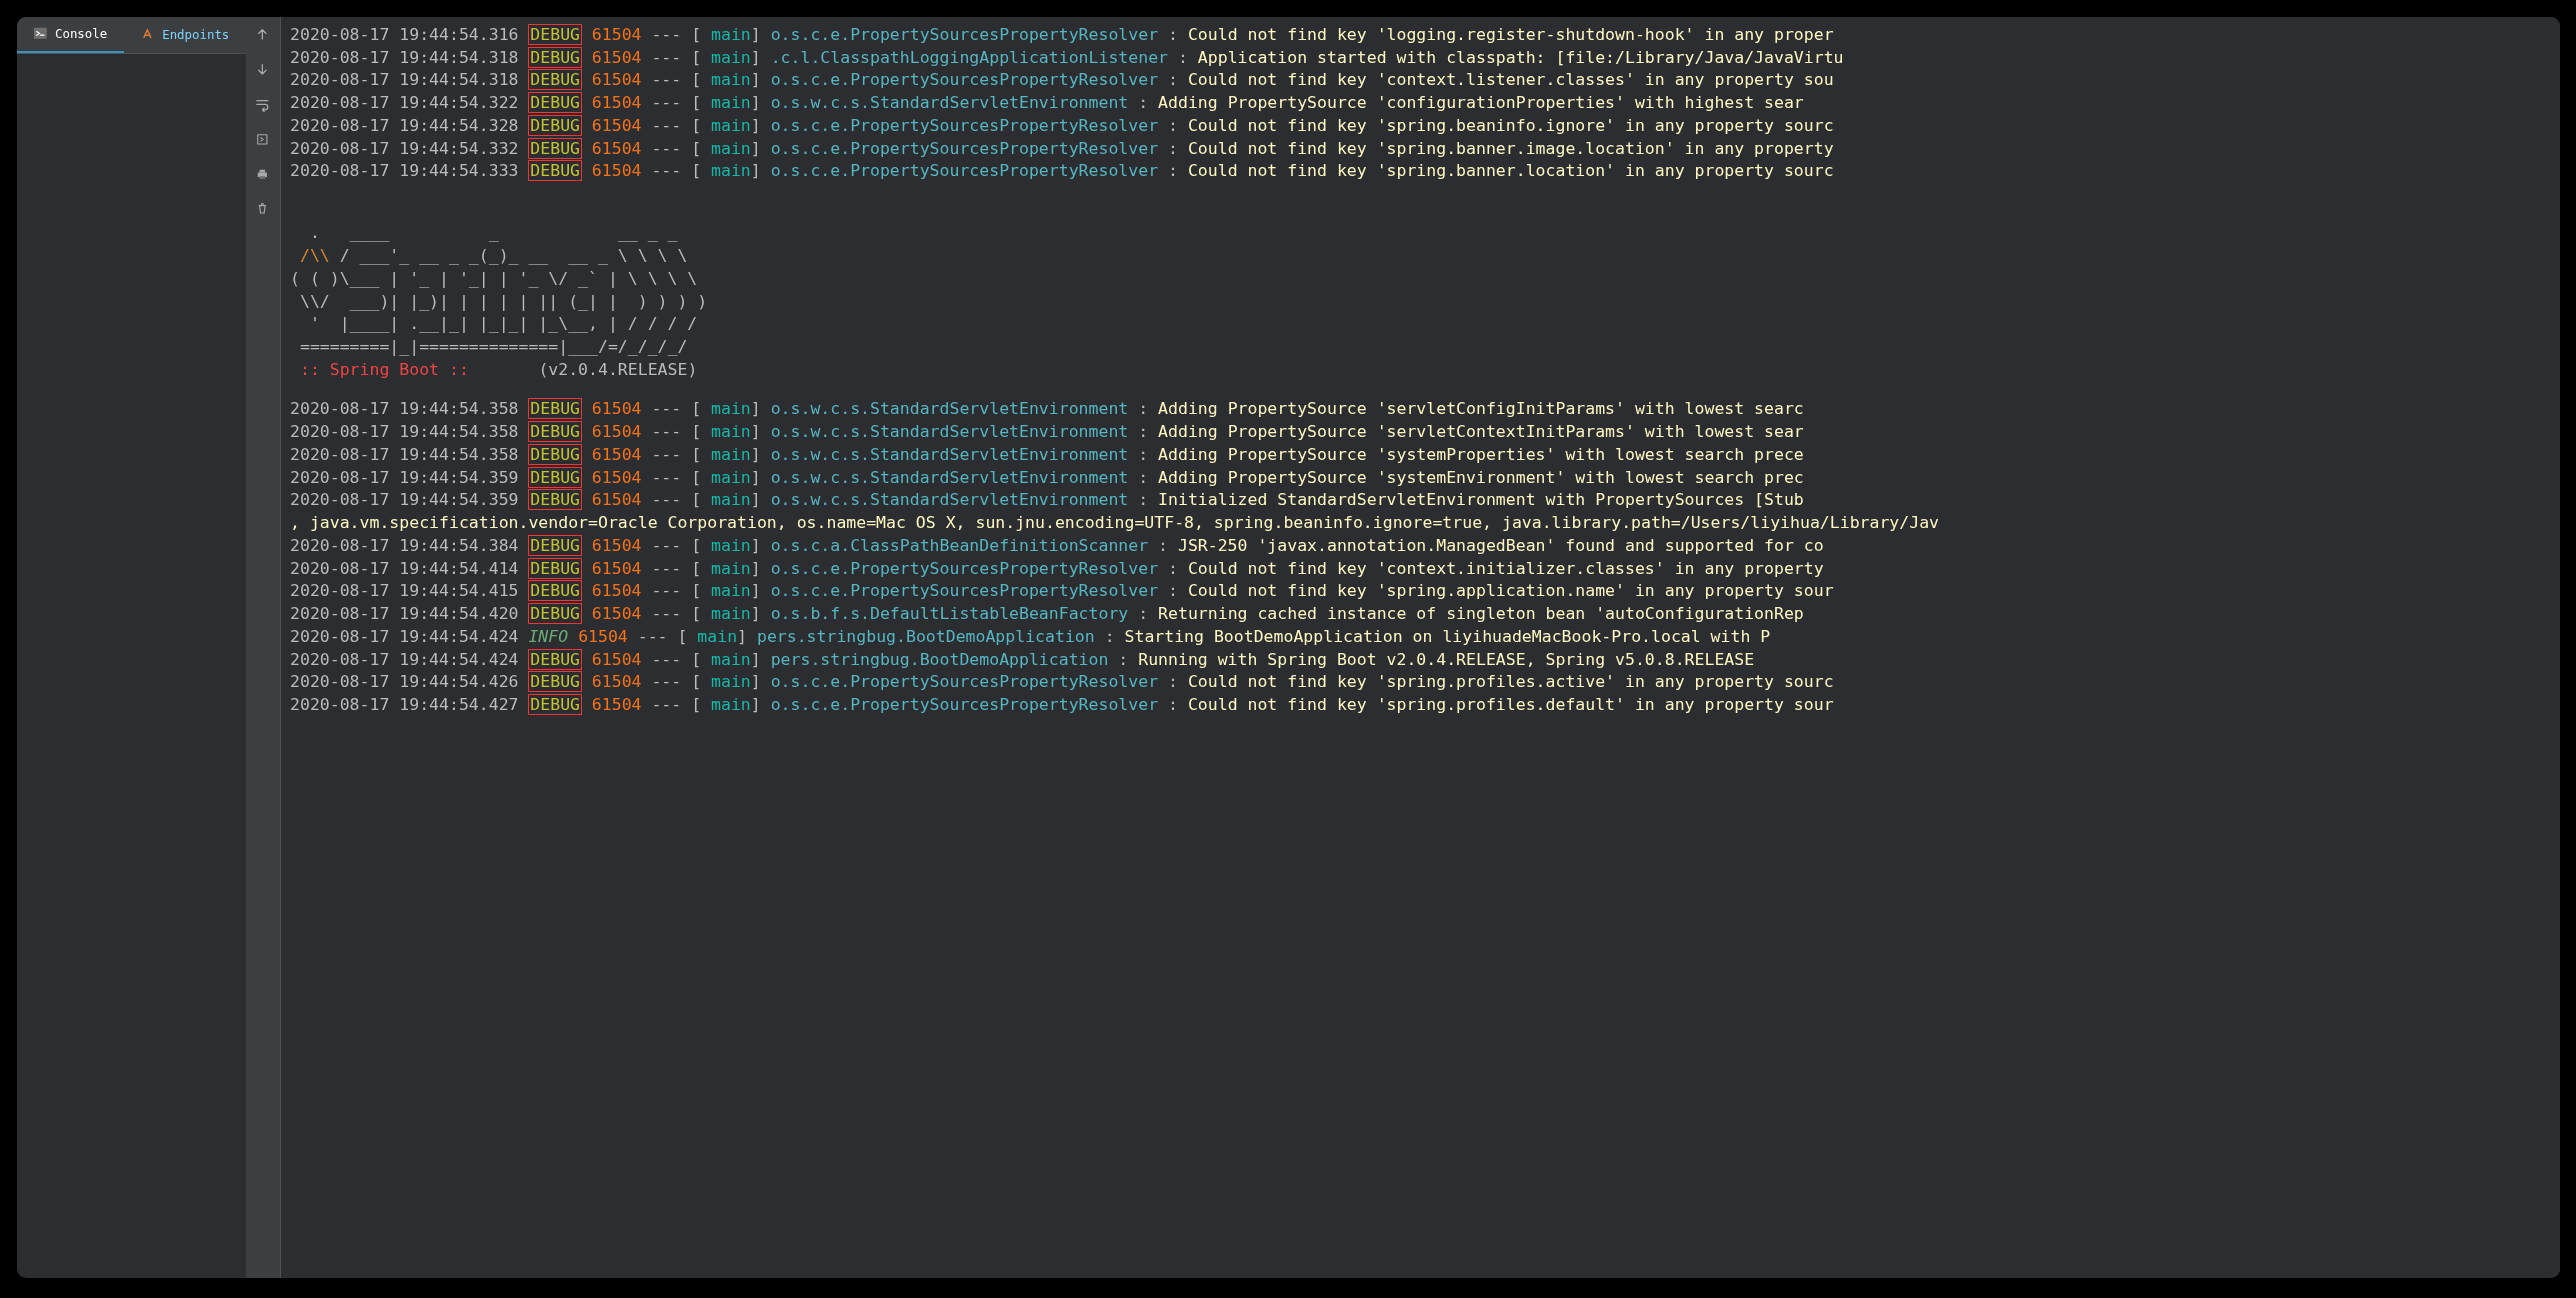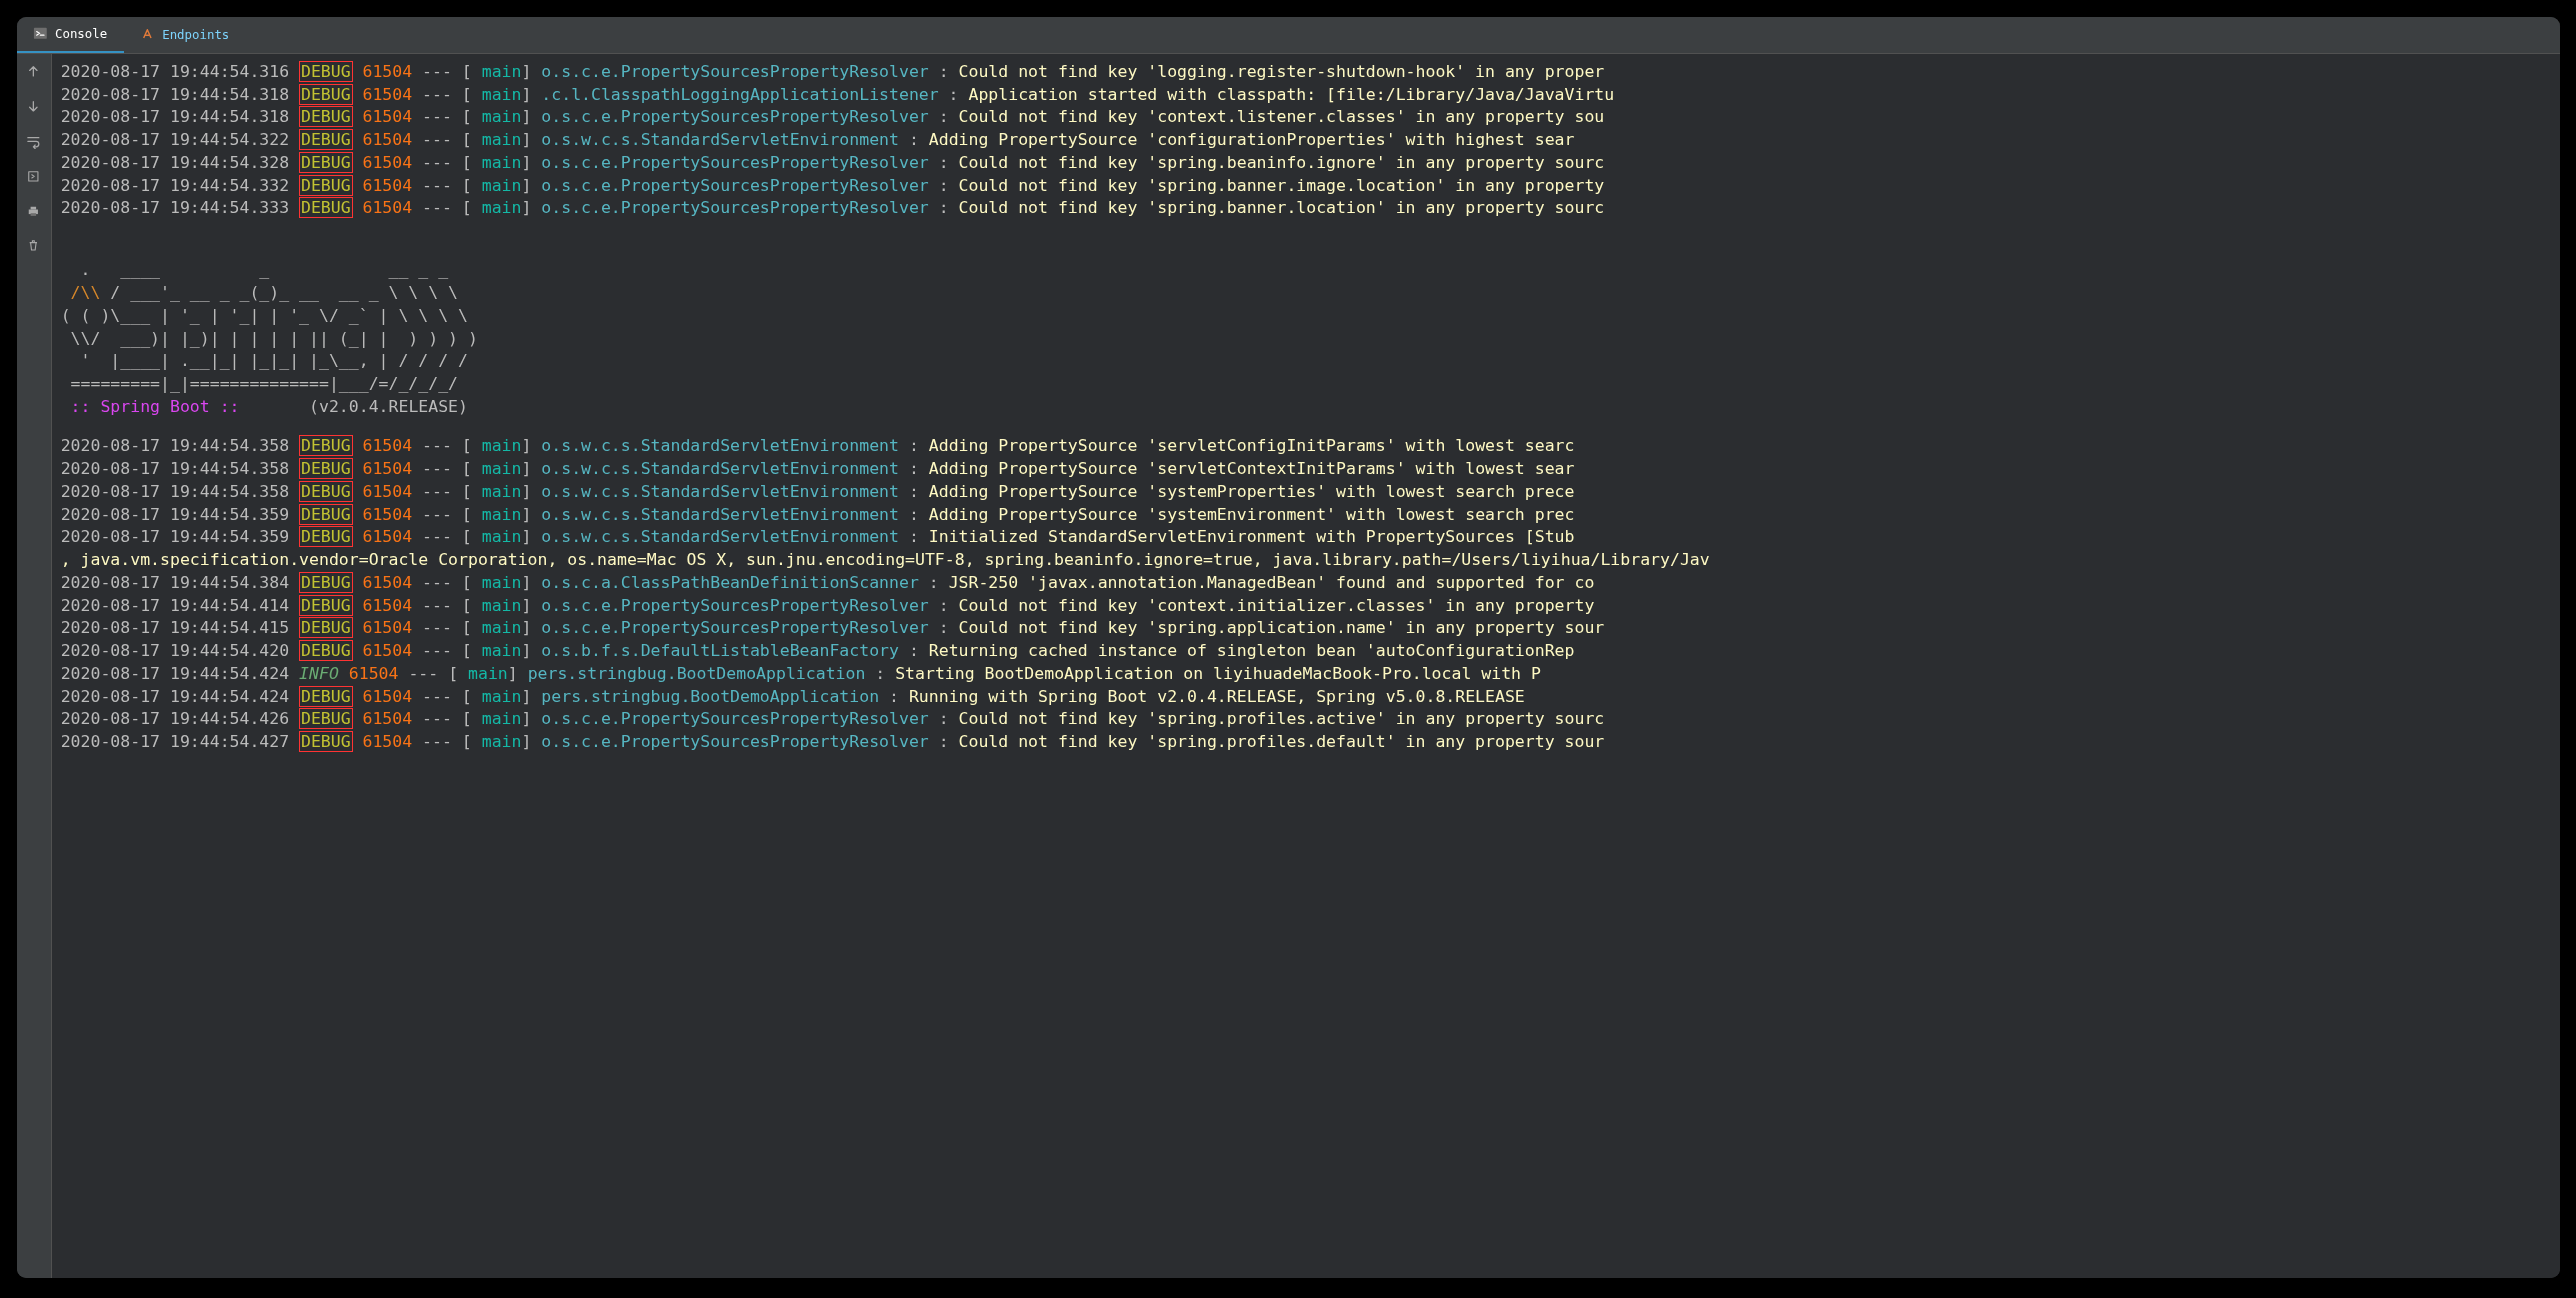--- a/index.html
+++ b/index.html
@@ -12,21 +12,21 @@
     height: 1298px;
     overflow: hidden;
   }
   .window {
     margin: 16.5px;
     background: #2b2d30;
     border-radius: 9.2px;
     overflow: hidden;
     height: calc(100% - 37px);
     display: flex;
-    flex-direction: column;
+    flex-direction: row;
   }
   .tabbar {
     display: flex;
     background: #3c3f41;
     border-bottom: 0.9px solid #515151;
     height: 37px;
     align-items: stretch;
   }
   .tab {
     display: flex;
@@ -80,21 +80,21 @@
   .level-INFO  { color: #6aab73; font-style: italic; }
   .boxed { border: 1.8px solid #ff3333; padding: 0 0.9px; }
   .pid { color: #f97316; }
   .dashes { color: #bbbbbb; }
   .thread { color: #14b8a6; }
   .logger { color: #56b6c2; text-align: center; }
   .colon { color: #bbbbbb; }
   .msg { color: #fef9c3; }
   .banner { color: #bbbbbb; white-space: pre; }
   .banner .orange { color: #d8882a; }
-  .banner .spring { color: #d946ef; margin-top: 22px; }
+  .banner .spring { color: #ef4444; margin-top: 22px; }
 </style>
 </head>
 <body>
 
 <div class="window">
   <div class="tabbar">
     <div class="tab active">
       <svg viewBox="0 0 16 16">
           <rect x="1" y="2" width="14" height="12" rx="1" fill="#6e6e6e"></rect>
           <path d="M4 6l3 2-3 2M8 10h4" stroke="#fff" stroke-width="1.3" fill="none" stroke-linecap="round"></path>

